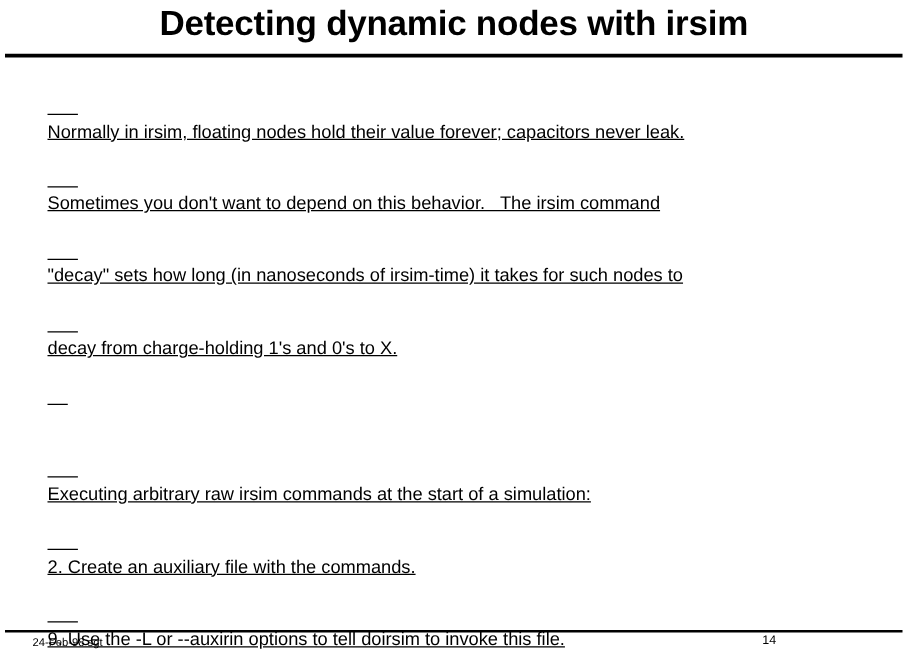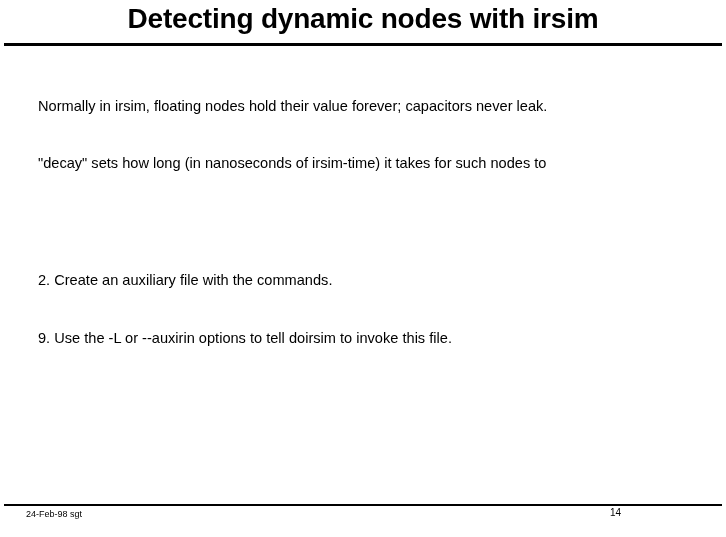--- a/index.html
+++ b/index.html
@@ -55,20 +55,21 @@
     left: 38px;
     top: 58px;
     width: 660px;
   }
 
   .para {
     margin: 0 0 0 0;
     font-size: 14.6px;
     line-height: 19.3px;
     white-space: pre;
+    text-decoration: underline;
   }
 
   .para .ln {
     display: block;
     white-space: pre;
   }
   .gap-md { height: 20px; }
 
   
   .footer-rule {
@@ -103,26 +104,29 @@
 <div class="slide">
 
   <div class="title">Detecting dynamic nodes with irsim</div>
 
   <div class="title-rule"></div>
 
   <div class="body">
 
     <div class="para">
       <span class="ln">Normally in irsim, floating nodes hold their value forever; capacitors never leak.</span>
+      <span class="ln">Sometimes you don't want to depend on this behavior.   The irsim command</span>
       <span class="ln">"decay" sets how long (in nanoseconds of irsim-time) it takes for such nodes to</span>
+      <span class="ln">decay from charge-holding 1's and 0's to X.</span>
     </div>
 
     <div class="gap-md"></div>
 
     <div class="para">
+      <span class="ln">Executing arbitrary raw irsim commands at the start of a simulation:</span>
       <span class="ln">2. Create an auxiliary file with the commands.</span>
       <span class="ln">9. Use the -L or --auxirin options to tell doirsim to invoke this file.</span>
     </div>
 
   </div>
 
   <div class="footer-rule"></div>
   <div class="footer-left">24-Feb-98 sgt</div>
   <div class="footer-right">14</div>
 

